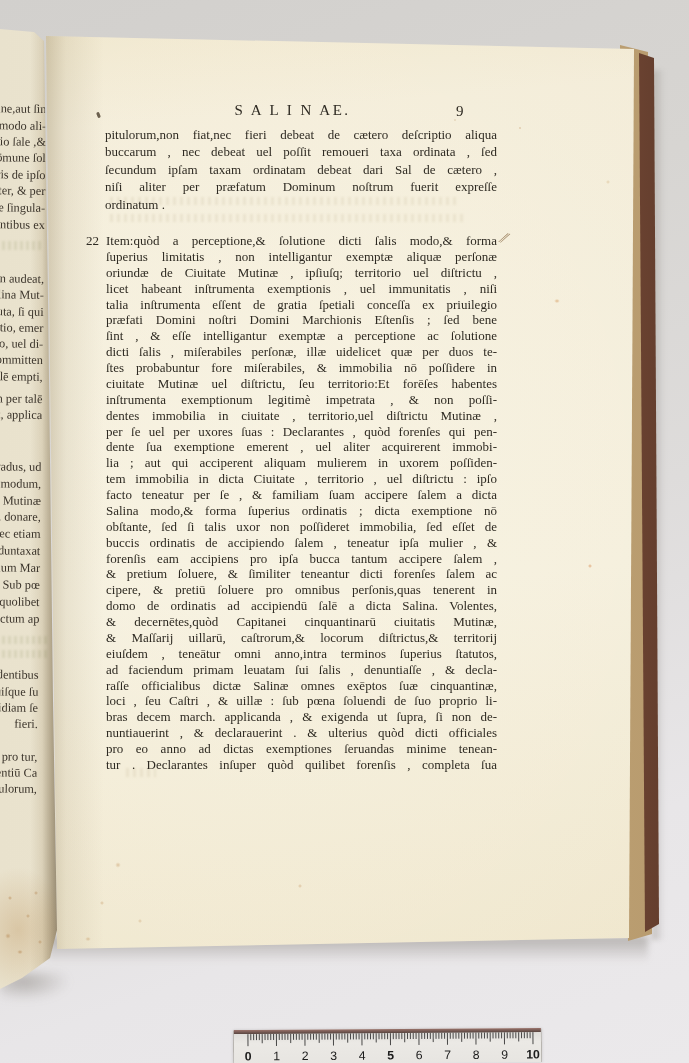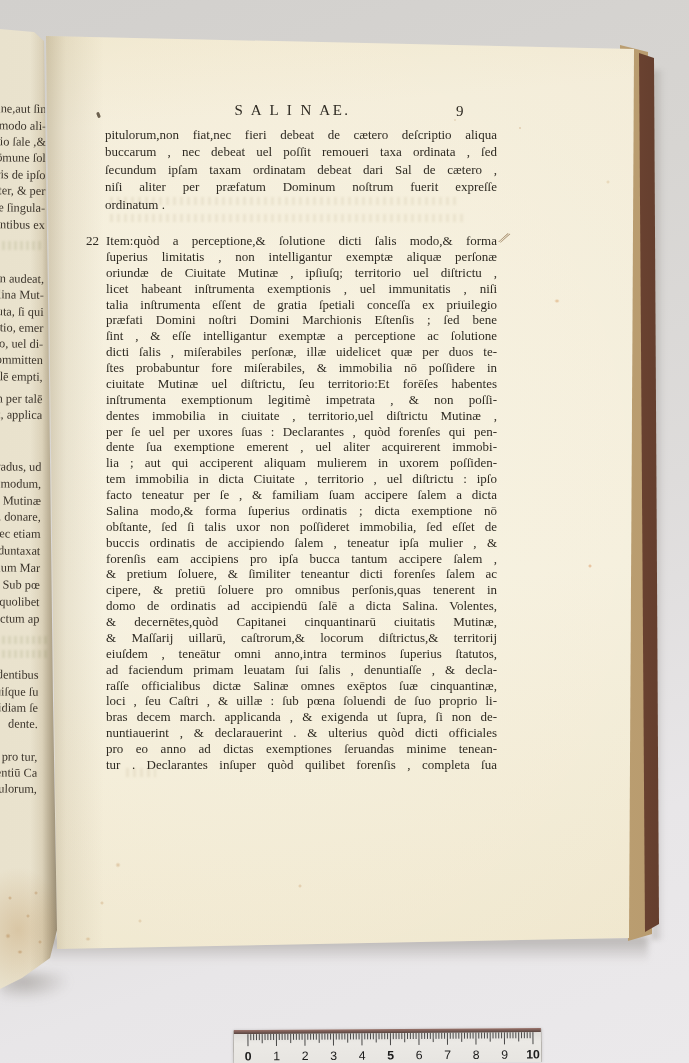--- a/index.html
+++ b/index.html
@@ -212,21 +212,21 @@
         <div class="frag" style="top: 511px;">utuare, donare,</div>
         <div class="frag" style="top: 528px;">ferre, nec etiam</div>
         <div class="frag" style="top: 545px;">e, niſi duntaxat</div>
         <div class="frag" style="top: 562px;">Dominum Mar</div>
         <div class="frag" style="top: 579px;">utinæ. Sub pœ</div>
         <div class="frag" style="top: 596px;">h. pro quolibet</div>
         <div class="frag" style="top: 613px;">ontrafactum ap</div>
         <div class="frag" style="top: 669px;">cendentibus</div>
         <div class="frag" style="top: 686px;">um quiſque ſu</div>
         <div class="frag" style="top: 702px;">it dimidiam ſe</div>
-        <div class="frag" style="top: 718px;">dente.</div>
+        <div class="frag" style="top: 718px;">fieri.</div>
         <div class="frag" style="top: 751px;">ebet ſal pro tur,</div>
         <div class="frag" style="top: 767px;">m præſentiū Ca</div>
         <div class="frag" style="top: 783px;">pitulorum,</div>
       </div>
   </div>
 
   <div class="ruler">
     <div class="topstrip"></div>
     <svg id="ruler-svg" width="307" height="34">
         <line x1="14" x2="14" y1="4.2" y2="16.2" stroke="#2b2b2b" stroke-width="0.85"></line>

